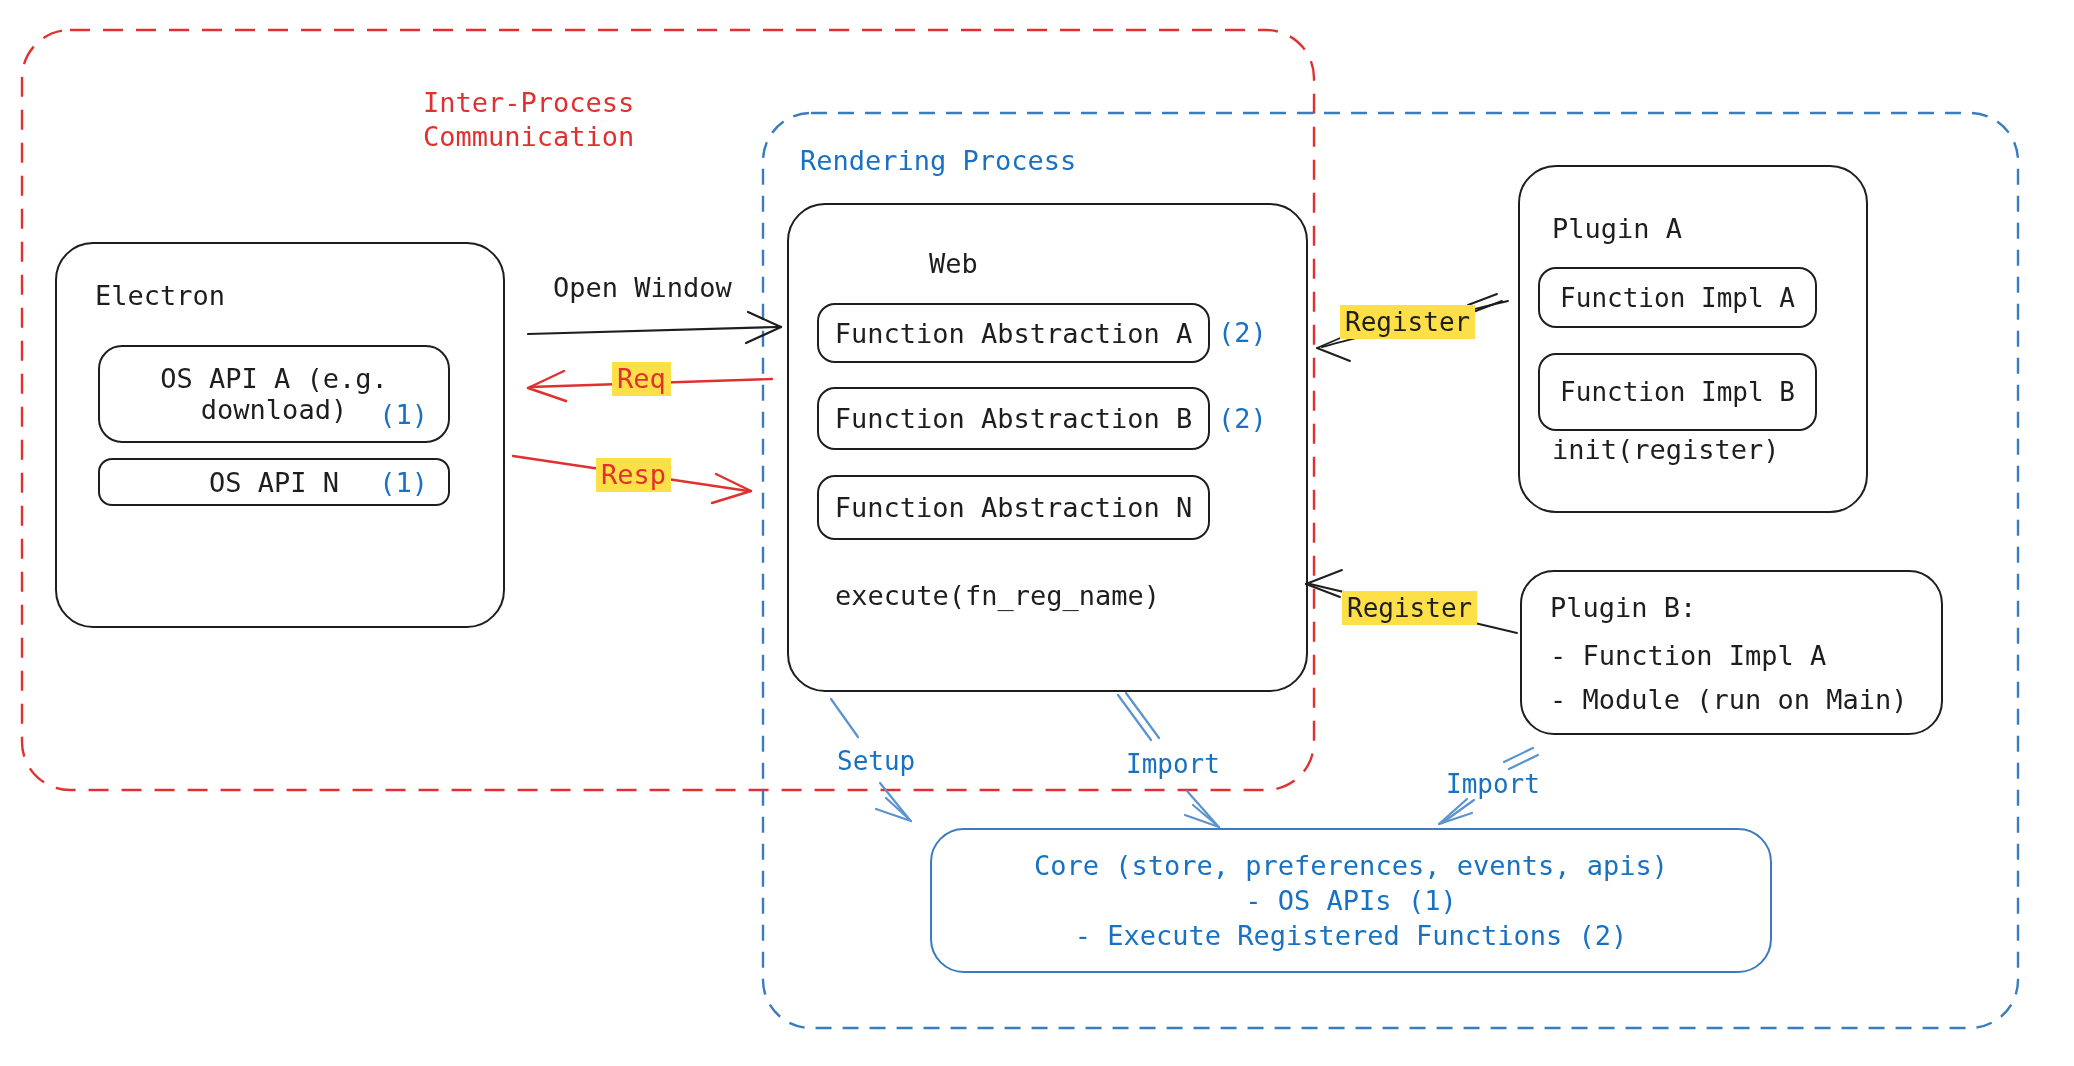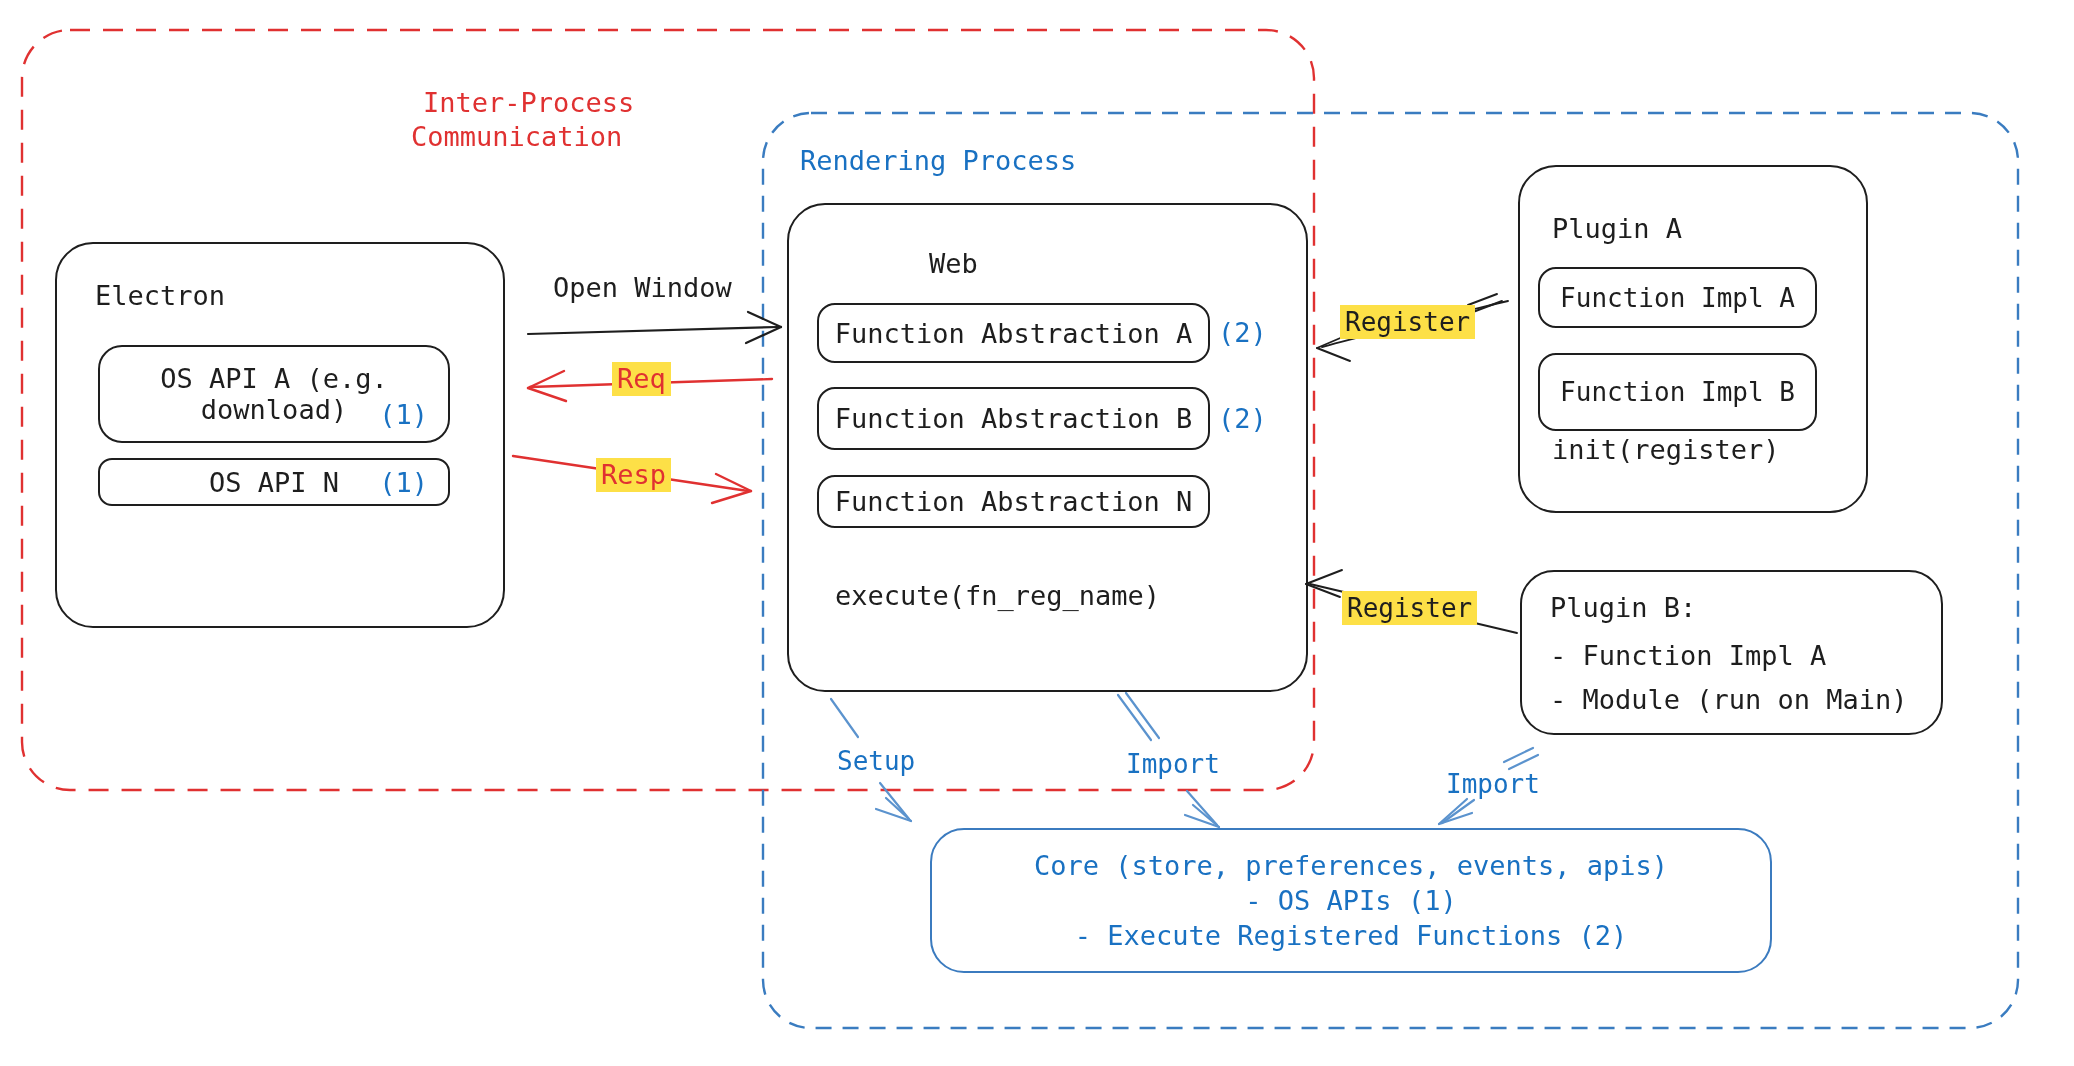--- a/index.html
+++ b/index.html
@@ -101,21 +101,21 @@
   </div>
 
   <div class="box big" style="left:787px;top:203px;width:521px;height:489px;"></div>
 
   <div class="box flexc" style="left:817px;top:387px;width:393px;height:63px;">
     <span class="inner-label">Function Abstraction B</span>
   </div>
   <div class="box flexc" style="left:817px;top:303px;width:393px;height:60px;">
     <span class="inner-label">Function Abstraction A</span>
   </div>
-  <div class="box flexc" style="left:817px;top:475px;width:393px;height:53px;">
+  <div class="box flexc" style="left:817px;top:475px;width:393px;height:65px;">
     <span class="inner-label">Function Abstraction N</span>
   </div>
 
   <div class="box big" style="left:1518px;top:165px;width:350px;height:348px;"></div>
 
   <div class="box flexc" style="left:1538px;top:267px;width:279px;height:61px;">
     <span class="inner-label" style="font-size:26px;">Function Impl A</span>
   </div>
   <div class="box flexc" style="left:1538px;top:353px;width:279px;height:78px;">
     <span class="inner-label" style="font-size:26px;">Function Impl B</span>
@@ -123,21 +123,21 @@
 
   <div class="box" style="left:1520px;top:570px;width:423px;height:165px;border-radius:34px;"></div>
 
   <div class="box flexcol" style="left:930px;top:828px;width:842px;height:145px;border-radius:34px;border-color:#3b7bbf;align-items:center;">
     <span class="core-line">Core (store, preferences, events, apis)</span>
     <span class="core-line">- OS APIs (1)</span>
     <span class="core-line">- Execute Registered Functions (2)</span>
   </div>
 
   <div class="txt red" style="left:423px;top:86px;">Inter-Process</div>
-  <div class="txt red" style="left:411px;top:120px;">Communication</div>
+  <div class="txt red" style="left:423px;top:120px;">Communication</div>
 
   <div class="txt blue" style="left:800px;top:144px;">Rendering Process</div>
 
   <div class="txt" style="left:95px;top:279px;">Electron</div>
 
   <div class="txt" style="left:929px;top:247px;">Web</div>
 
   <div class="badge" style="left:1218px;top:317px;">(2)</div>
   <div class="badge" style="left:1218px;top:403px;">(2)</div>
 

